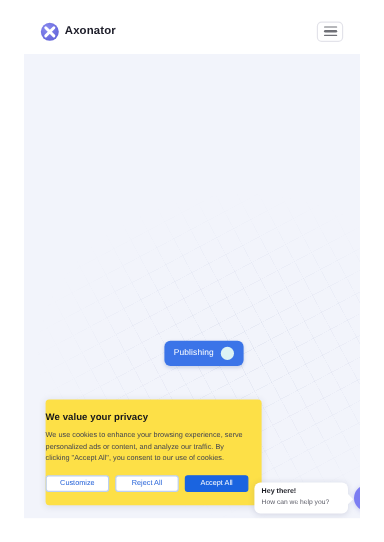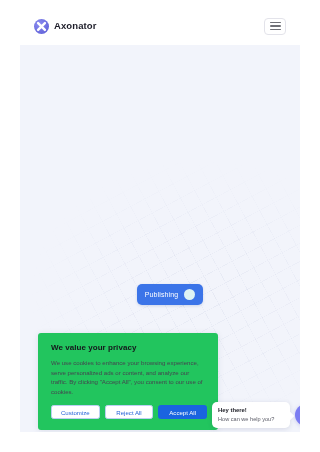--- a/index.html
+++ b/index.html
@@ -201,23 +201,23 @@
     background: #ddf3f4;
     flex: 0 0 auto;
   }
 
   
   .cookie-card {
     position: absolute;
     left: 18px;
     top: 288px;
     width: 180px;
-    background: #22c55e;
+    background: #fde047;
     border-radius: 3px;
-    padding: 10px 11px 11px 13px;
+    padding: 10px 11px 11px 0;
     box-sizing: border-box;
     box-shadow: 0 1px 6px rgba(40,50,90,0.10);
     z-index: 7;
   }
   .cookie-title {
     font-size: 8px;
     font-weight: bold;
     color: #15161c;
     margin-bottom: 6px;
     letter-spacing: 0.05px;

